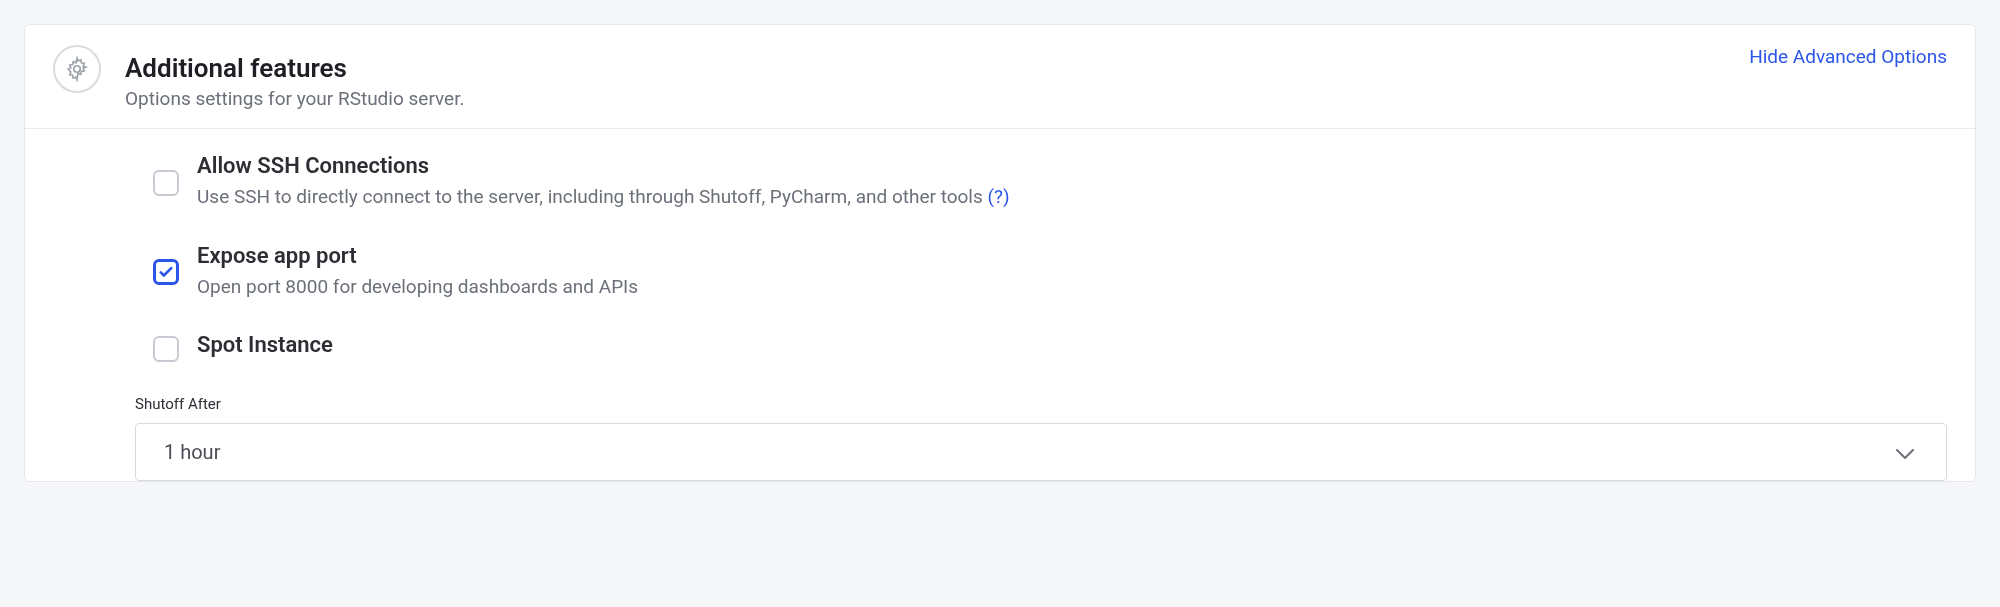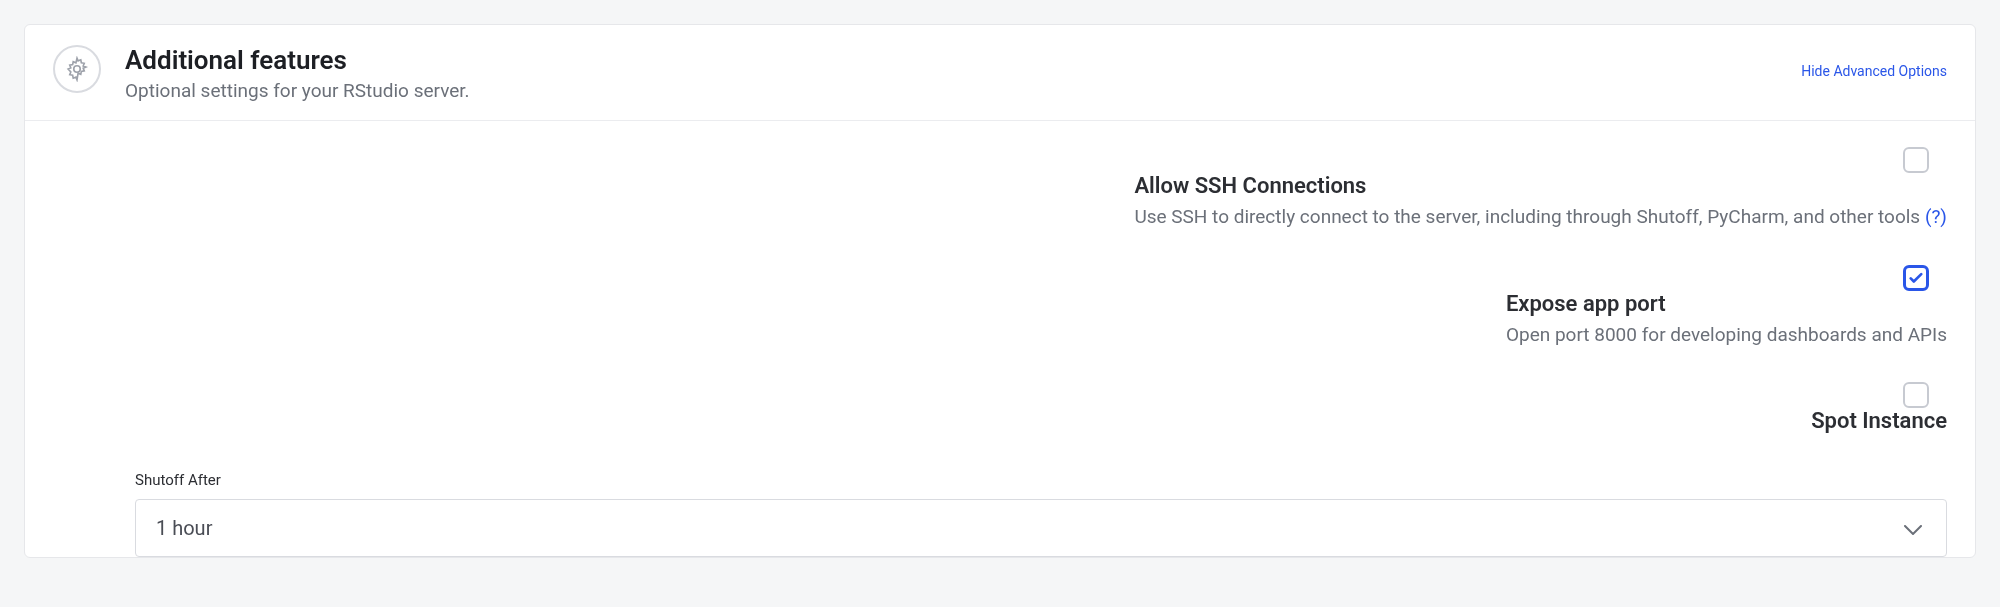--- a/index.html
+++ b/index.html
@@ -37,46 +37,45 @@
     flex-shrink: 0;
   }
   .header-icon svg {
     width: 26px;
     height: 26px;
     stroke: #9ea2ab;
     fill: #9ea2ab;
   }
   .header-text {
     flex: 1;
+    margin-top: 8px;
   }
   .header-title {
     font-size: 26px;
     font-weight: 600;
     color: #1d1f24;
     margin-bottom: 4px;
   }
   .header-subtitle {
     font-size: 19px;
     color: #6b7079;
   }
   .header-action {
-    font-size: 14px;
+    font-size: 19px;
     color: #2a56e8;
     cursor: pointer;
-    margin-top: 18px;
     white-space: nowrap;
   }
   .panel-body {
     padding: 24px 28px 0 128px;
   }
   .option-row {
     display: flex;
-    align-items: flex-end;
+    align-items: center;
     margin-bottom: 32px;
-    flex-direction: column;
   }
   .checkbox {
     width: 26px;
     height: 26px;
     border: 2px solid #c7cad1;
     border-radius: 6px;
     margin-right: 18px;
     flex-shrink: 0;
     display: flex;
     align-items: center;
@@ -119,21 +118,21 @@
     margin-left: -18px;
   }
   .select-wrap {
     margin-left: -18px;
     position: relative;
   }
   .select {
     width: 100%;
     border: 1px solid #d9dbe0;
     border-radius: 4px;
-    padding: 16px 20px;
+    padding: 16px 28px;
     font-size: 20px;
     color: #4a4d55;
     background: #fff;
     cursor: pointer;
     display: flex;
     align-items: center;
     justify-content: space-between;
   }
   .chevron {
     margin-right: 4px;
@@ -145,21 +144,21 @@
 <div class="panel">
   <div class="panel-header">
     <div class="header-icon">
       <svg viewBox="0 0 24 24" fill="none" stroke-width="1.5">
         <circle cx="12" cy="12" r="3" fill="none"></circle>
         <path d="M12 2l1 2.5 2.5-1 .5 2.7 2.7.5-1 2.5 2.5 1-2.5 1 1 2.5-2.7.5-.5 2.7-2.5-1L12 22l-1-2.5-2.5 1-.5-2.7-2.7-.5 1-2.5L3.8 12l2.5-1-1-2.5 2.7-.5.5-2.7 2.5 1z" fill="none"></path>
       </svg>
     </div>
     <div class="header-text">
       <div class="header-title">Additional features</div>
-      <div class="header-subtitle">Optional settings for your RStudio server.</div>
+      <div class="header-subtitle">Options settings for your RStudio server.</div>
     </div>
     <div class="header-action">Hide Advanced Options</div>
   </div>
 
   <div class="panel-body">
 
     <div class="option-row">
       <div class="checkbox"></div>
       <div class="option-text">
         <div class="option-title">Allow SSH Connections</div>

